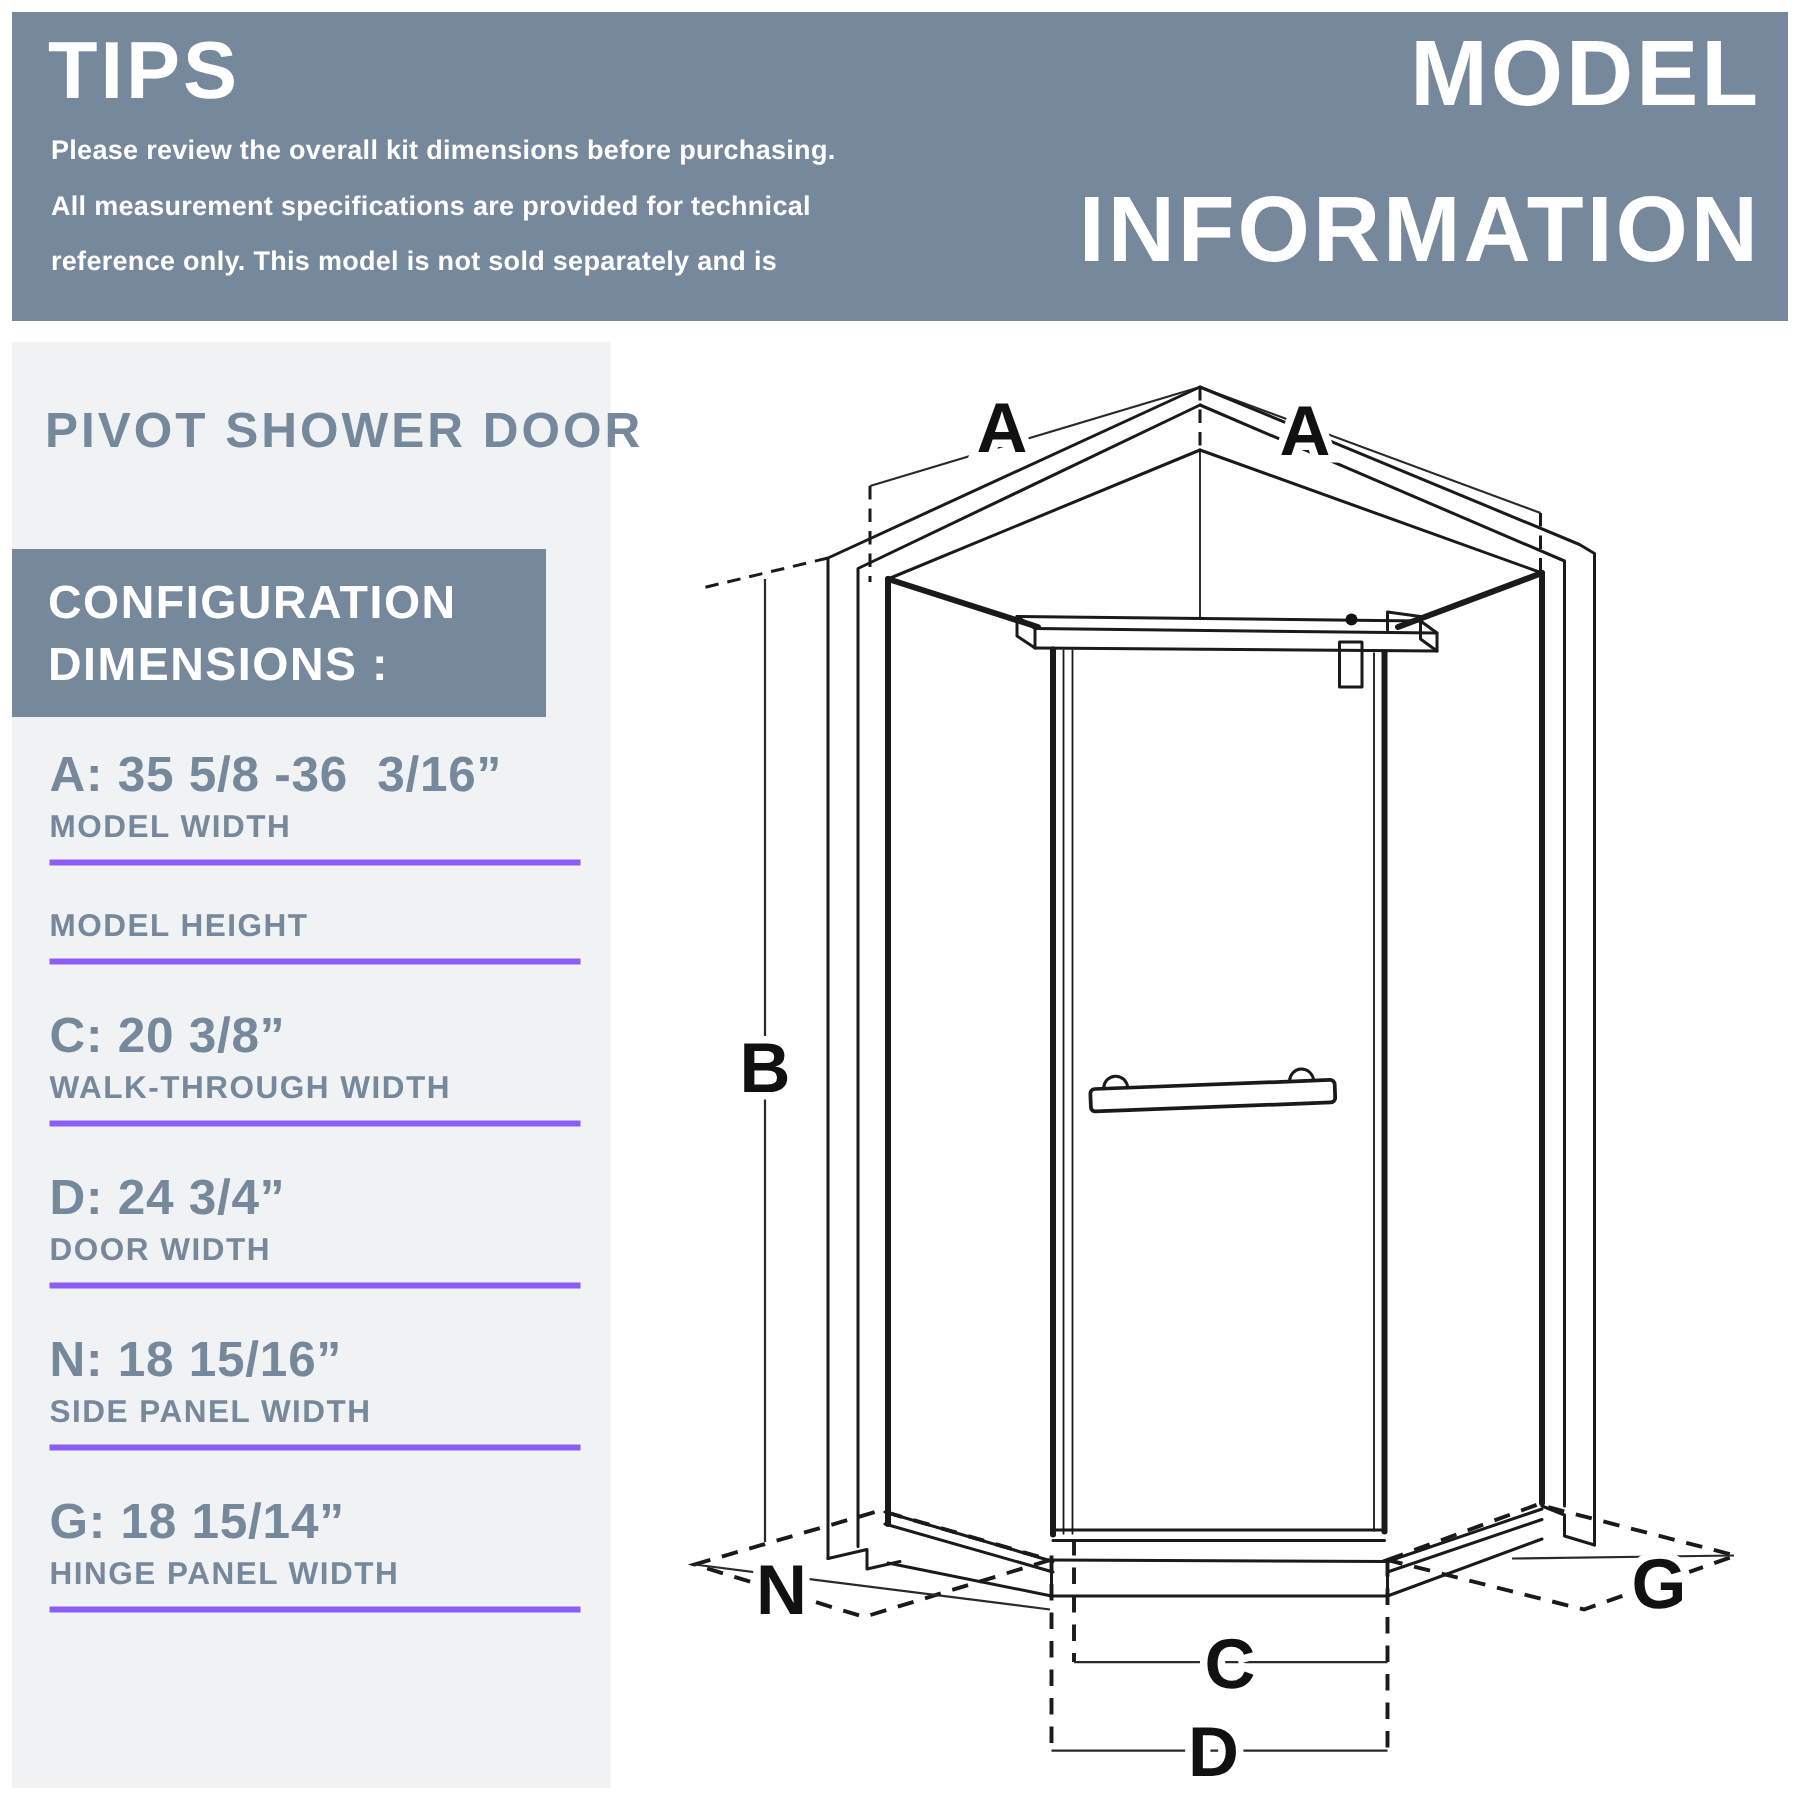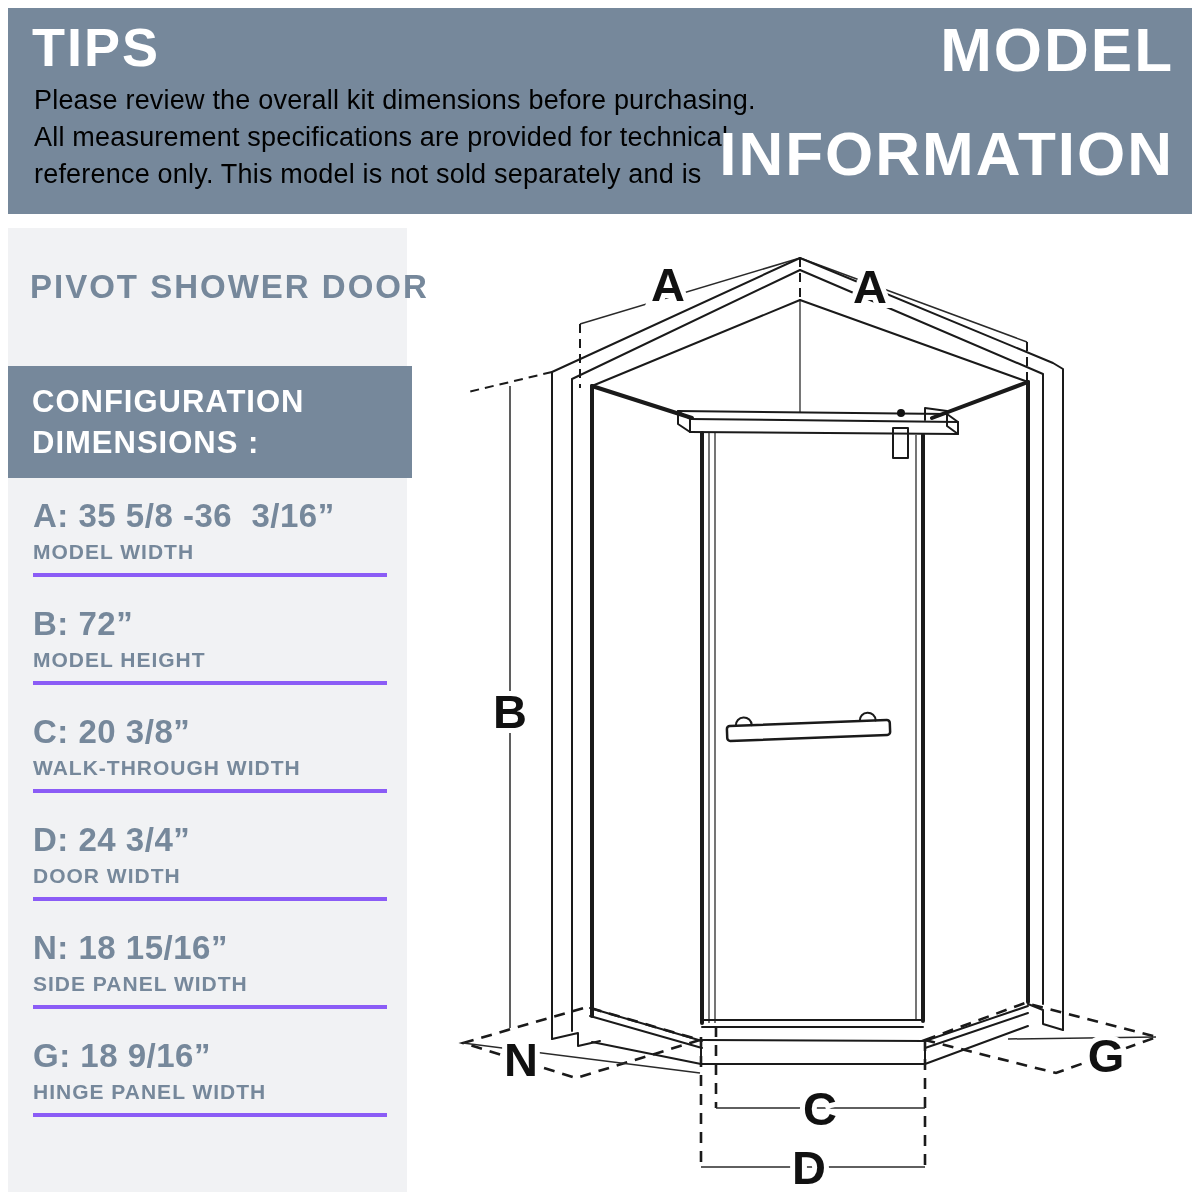--- a/index.html
+++ b/index.html
@@ -11,21 +11,21 @@
   .banner{
     position:absolute;left:8px;top:8px;width:1184px;height:206px;
     background:#76889B;
   }
   .tips-title{
     position:absolute;left:24px;top:8px;
     font-size:54px;font-weight:700;color:#ffffff;letter-spacing:2px;
   }
   .tips-text{position:absolute;left:26px;top:74px;}
   .tips-line{
-    font-size:27px;font-weight:400;color:#000000;line-height:37px;
+    font-size:18px;font-weight:700;color:#ffffff;line-height:37px;
     letter-spacing:0.2px;white-space:pre;
   }
   .model-info{
     position:absolute;right:18px;top:16px;text-align:right;
   }
   .model-line{
     font-size:62px;font-weight:700;color:#ffffff;letter-spacing:2px;
     line-height:52px;
   }
   .model-line.first{margin-bottom:52px;}
@@ -33,21 +33,21 @@
   .left-panel{
     position:absolute;left:8px;top:228px;width:399px;height:964px;
     background:#F1F2F4;
   }
   .product-title{
     position:absolute;left:22px;top:40px;
     font-size:33px;font-weight:700;color:#76889B;letter-spacing:2px;
     white-space:nowrap;
   }
   .config-box{
-    position:absolute;left:0px;top:138px;width:404px;height:112px;
+    position:absolute;left:0px;top:138px;width:356px;height:112px;
     background:#76889B;box-sizing:border-box;padding:15px 0 0 24px;
   }
   .config-line{
     font-size:31px;font-weight:700;color:#ffffff;letter-spacing:1px;
     line-height:41px;white-space:pre;
   }
   .dims{position:absolute;left:25px;top:268px;width:354px;}
   .dim-row{
     border-bottom:4px solid #8b5cf6;
     padding-bottom:7px;margin-bottom:27px;
@@ -95,37 +95,36 @@
   <div class="config-box">
     <div class="config-line">CONFIGURATION</div>
     <div class="config-line">DIMENSIONS :</div>
   </div>
   <div class="dims">
     <div class="dim-row">
       <div class="dim-value">A: 35 5/8 -36  3/16”</div>
       <div class="dim-label">MODEL WIDTH</div>
     </div>
     <div class="dim-row">
-      <div class="dim-value">B: 72”</div>
       <div class="dim-label">MODEL HEIGHT</div>
     </div>
     <div class="dim-row">
       <div class="dim-value">C: 20 3/8”</div>
       <div class="dim-label">WALK-THROUGH WIDTH</div>
     </div>
     <div class="dim-row">
       <div class="dim-value">D: 24 3/4”</div>
       <div class="dim-label">DOOR WIDTH</div>
     </div>
     <div class="dim-row">
       <div class="dim-value">N: 18 15/16”</div>
       <div class="dim-label">SIDE PANEL WIDTH</div>
     </div>
     <div class="dim-row">
-      <div class="dim-value">G: 18 9/16”</div>
+      <div class="dim-value">G: 18 15/14”</div>
       <div class="dim-label">HINGE PANEL WIDTH</div>
     </div>
   </div>
 </div>
 
 <svg class="diagram" viewBox="0 0 1200 1200" xmlns="http://www.w3.org/2000/svg">
 
   <g>
 
     <path class="dim" d="M800,258 L580,324"></path>

